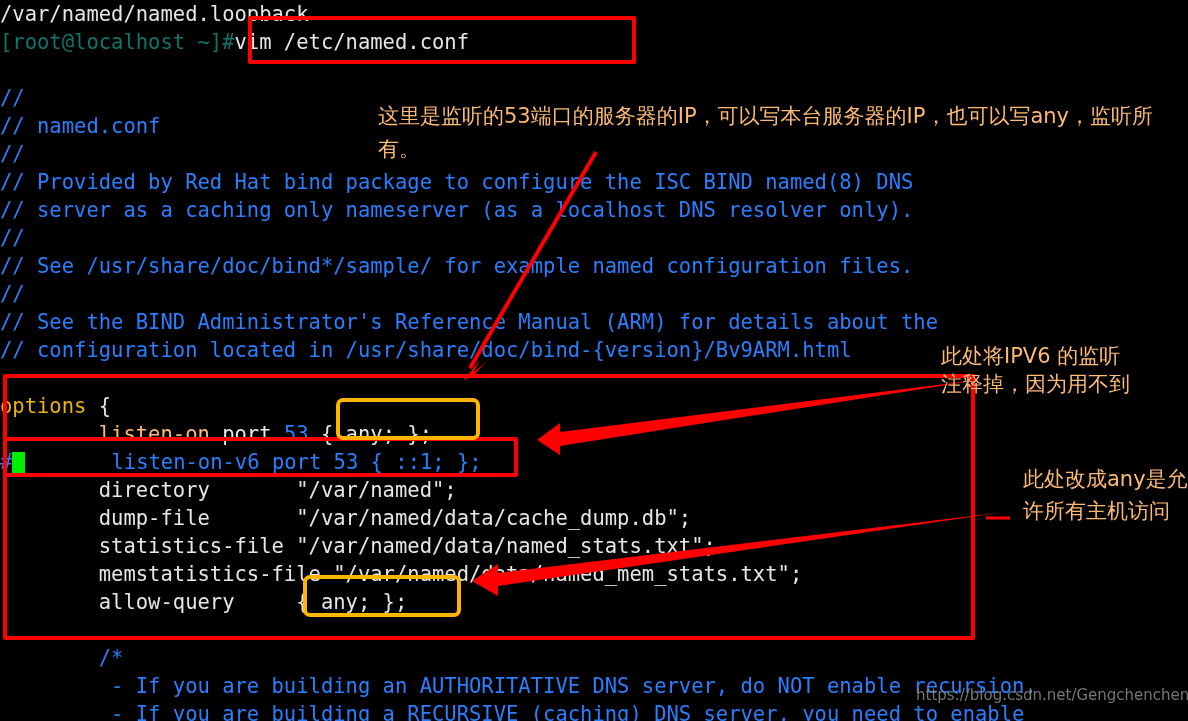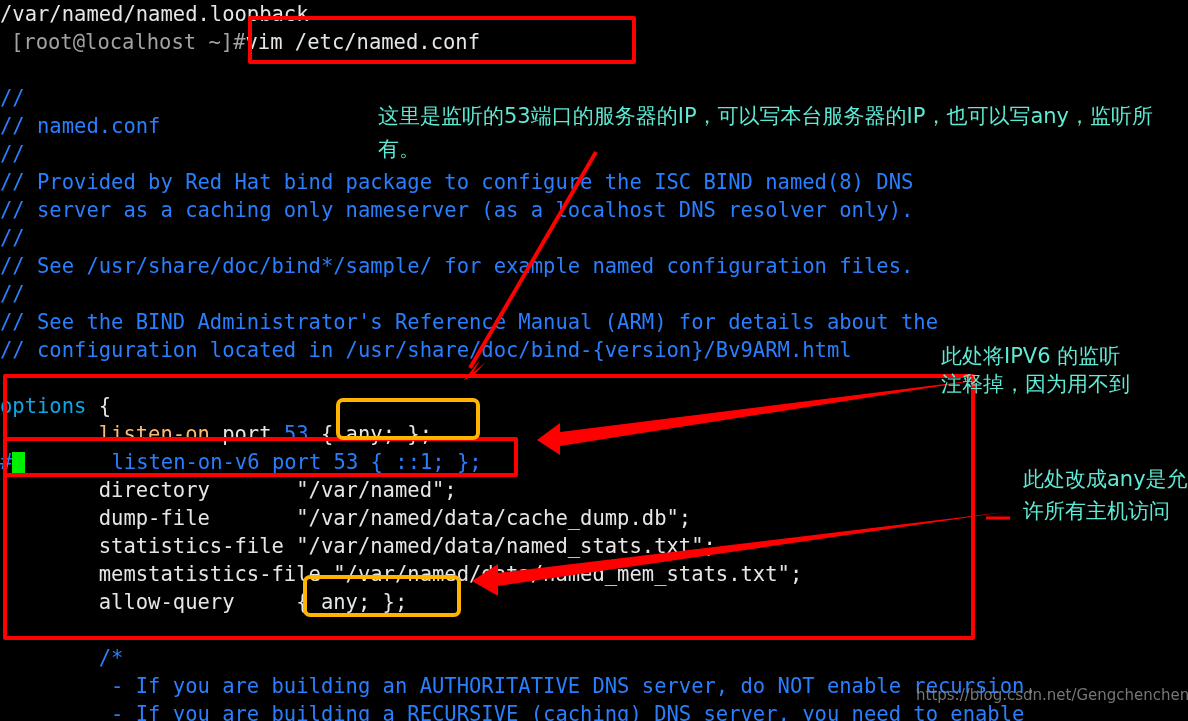--- a/index.html
+++ b/index.html
@@ -29,23 +29,23 @@
     line-height: 28px;
     letter-spacing: 0px;
     white-space: pre;
     color: #ffffff;
   }
   .line {
     white-space: pre;
     height: 28px;
   }
   .c-white  { color: #e6e6e6; }
-  .c-green  { color: #a3a3a3; margin-left: 11px; }
+  .c-green  { color: #0f766e; }
   .c-blue   { color: #2a7fff; }
-  .c-yellow { color: #0ea5e9; }
+  .c-yellow { color: #eab308; }
   .c-orange { color: #fdba74; }
 
   .cursor {
     display: inline-block;
     background: #00ee00;
     color: #000;
     width: 0.62em;
     height: 21px;
     vertical-align: -4px;
   }
@@ -62,21 +62,21 @@
     position: absolute;
     border: 4px solid #ffb400;
     box-sizing: border-box;
     border-radius: 7px;
     background: transparent;
   }
 
   
   .cn {
     position: absolute;
-    color: #5eead4;
+    color: #fdba74;
     font-family: "DejaVu Sans", "Liberation Sans", sans-serif;
     font-weight: 400;
     white-space: pre-wrap;
   }
   #cn-top {
     left: 378px;
     top: 100px;
     width: 800px;
     font-size: 21px;
     line-height: 33px;

